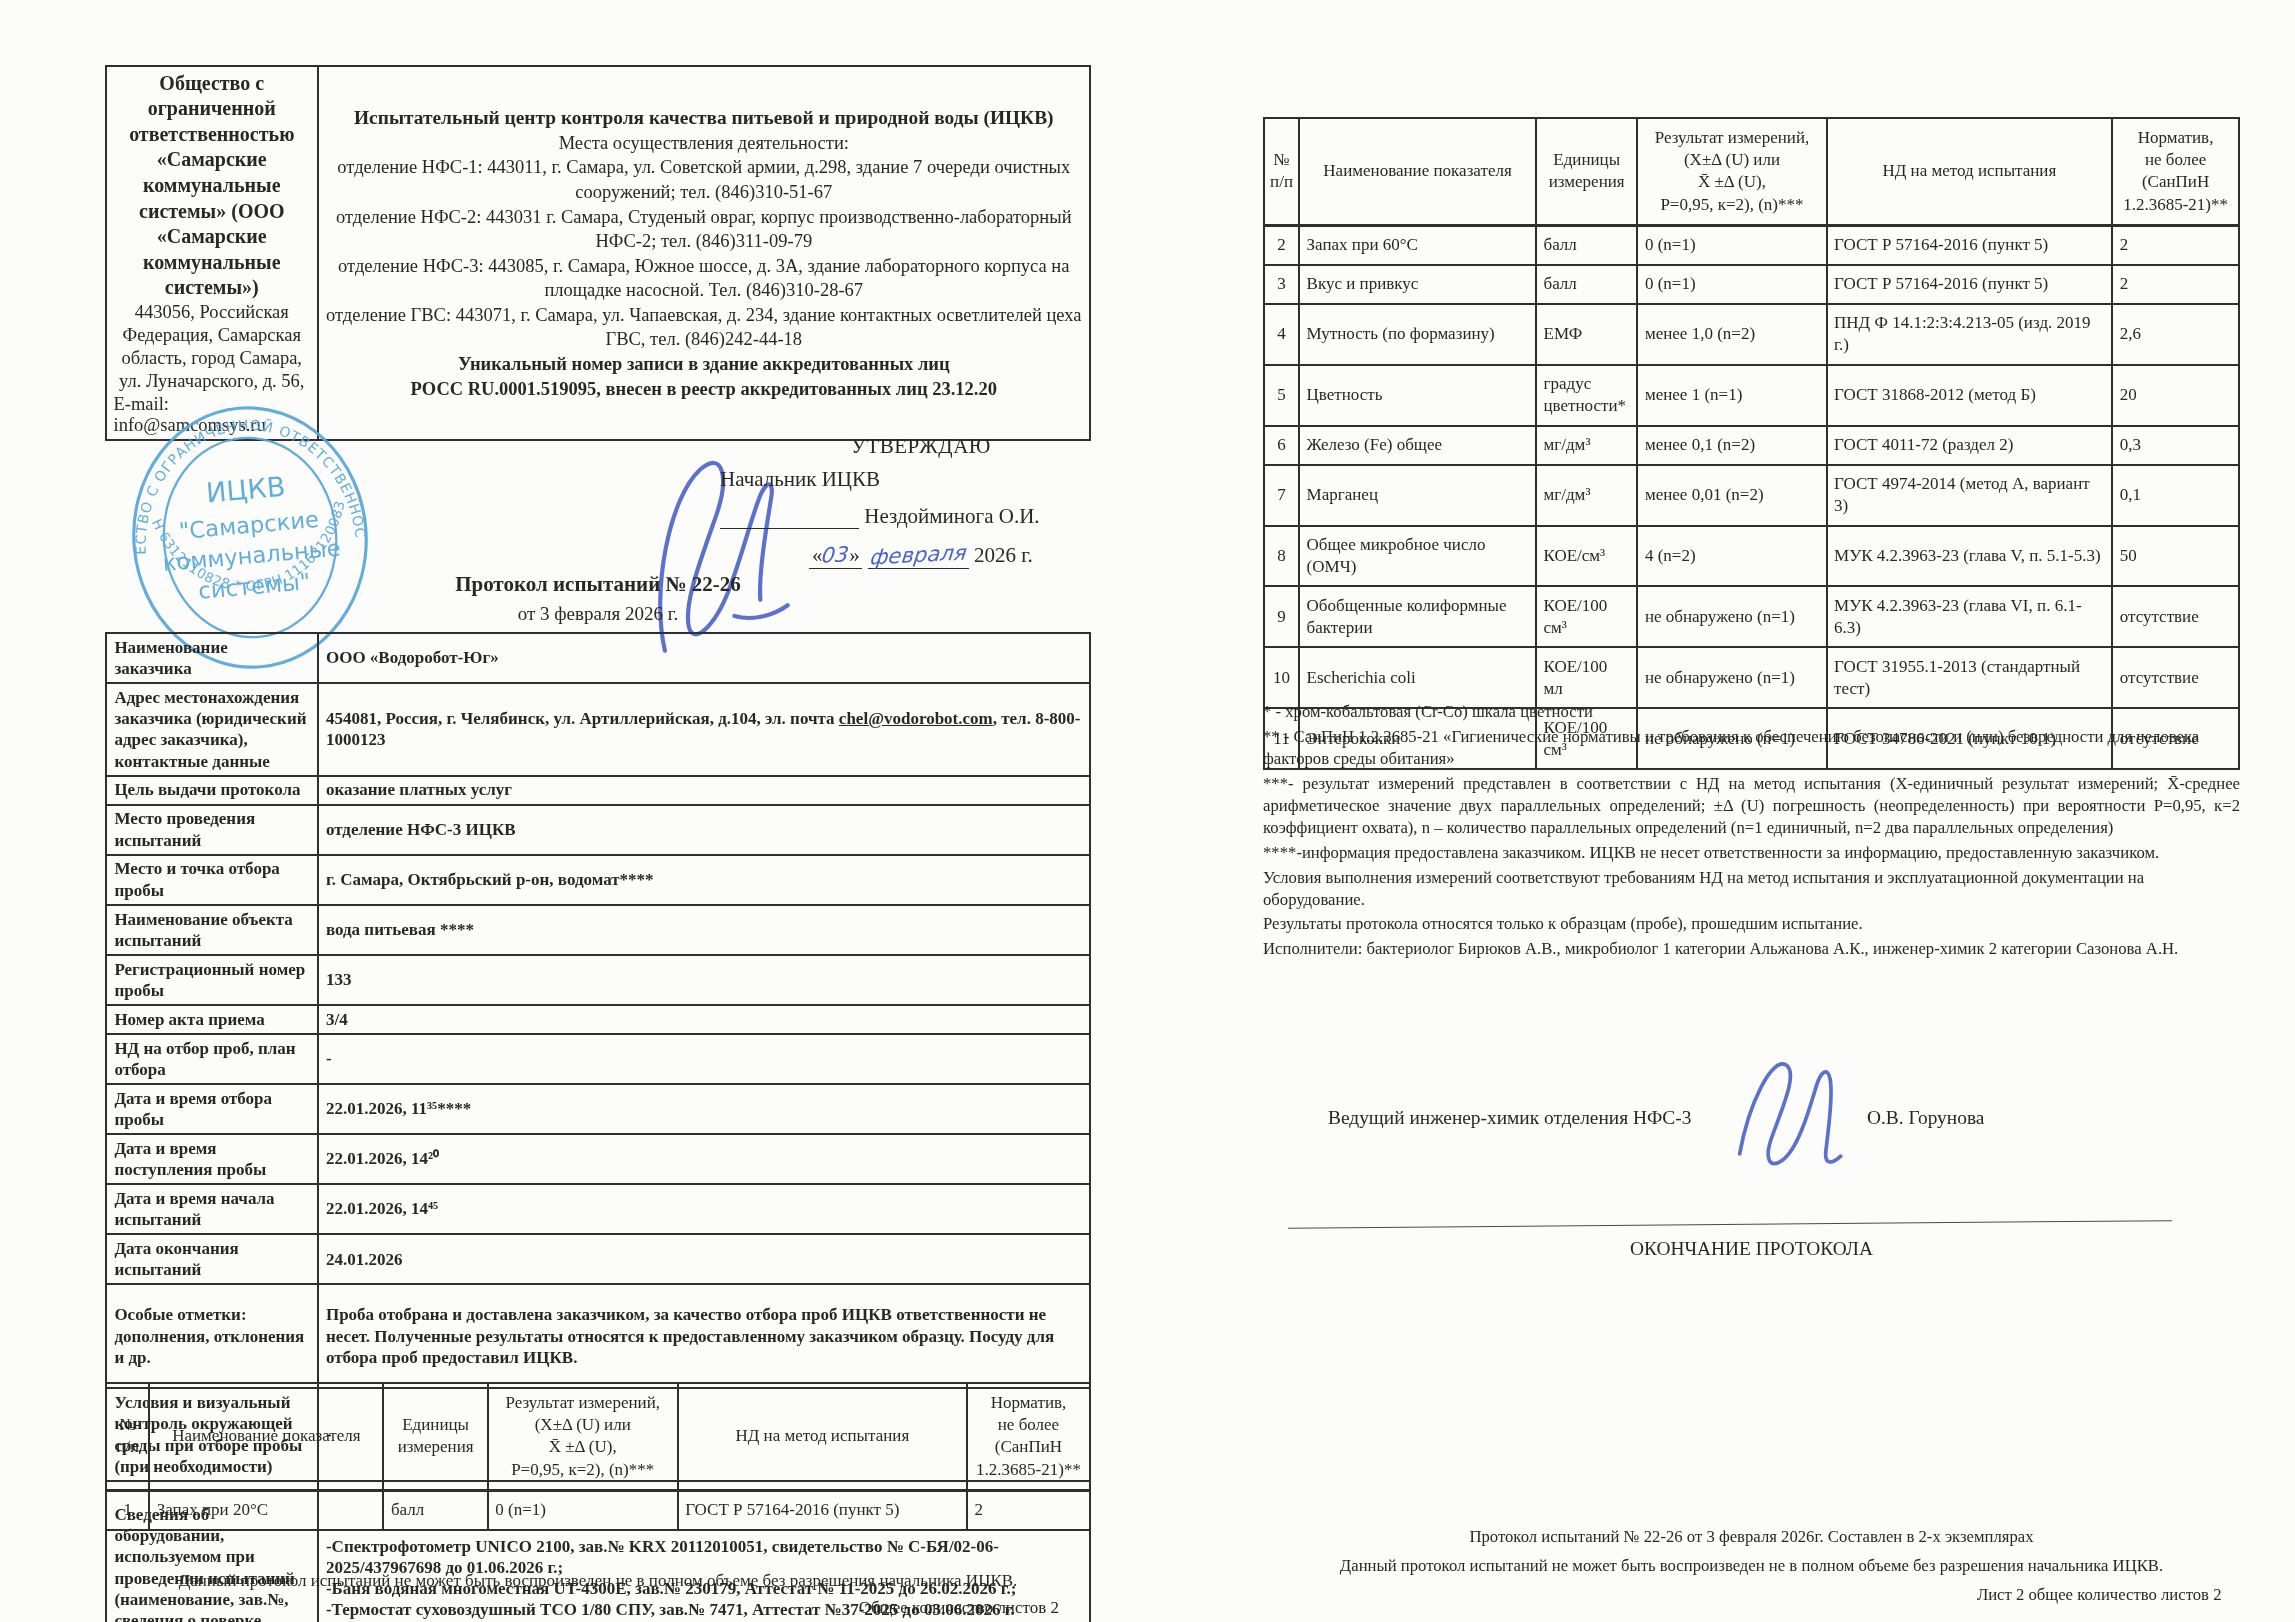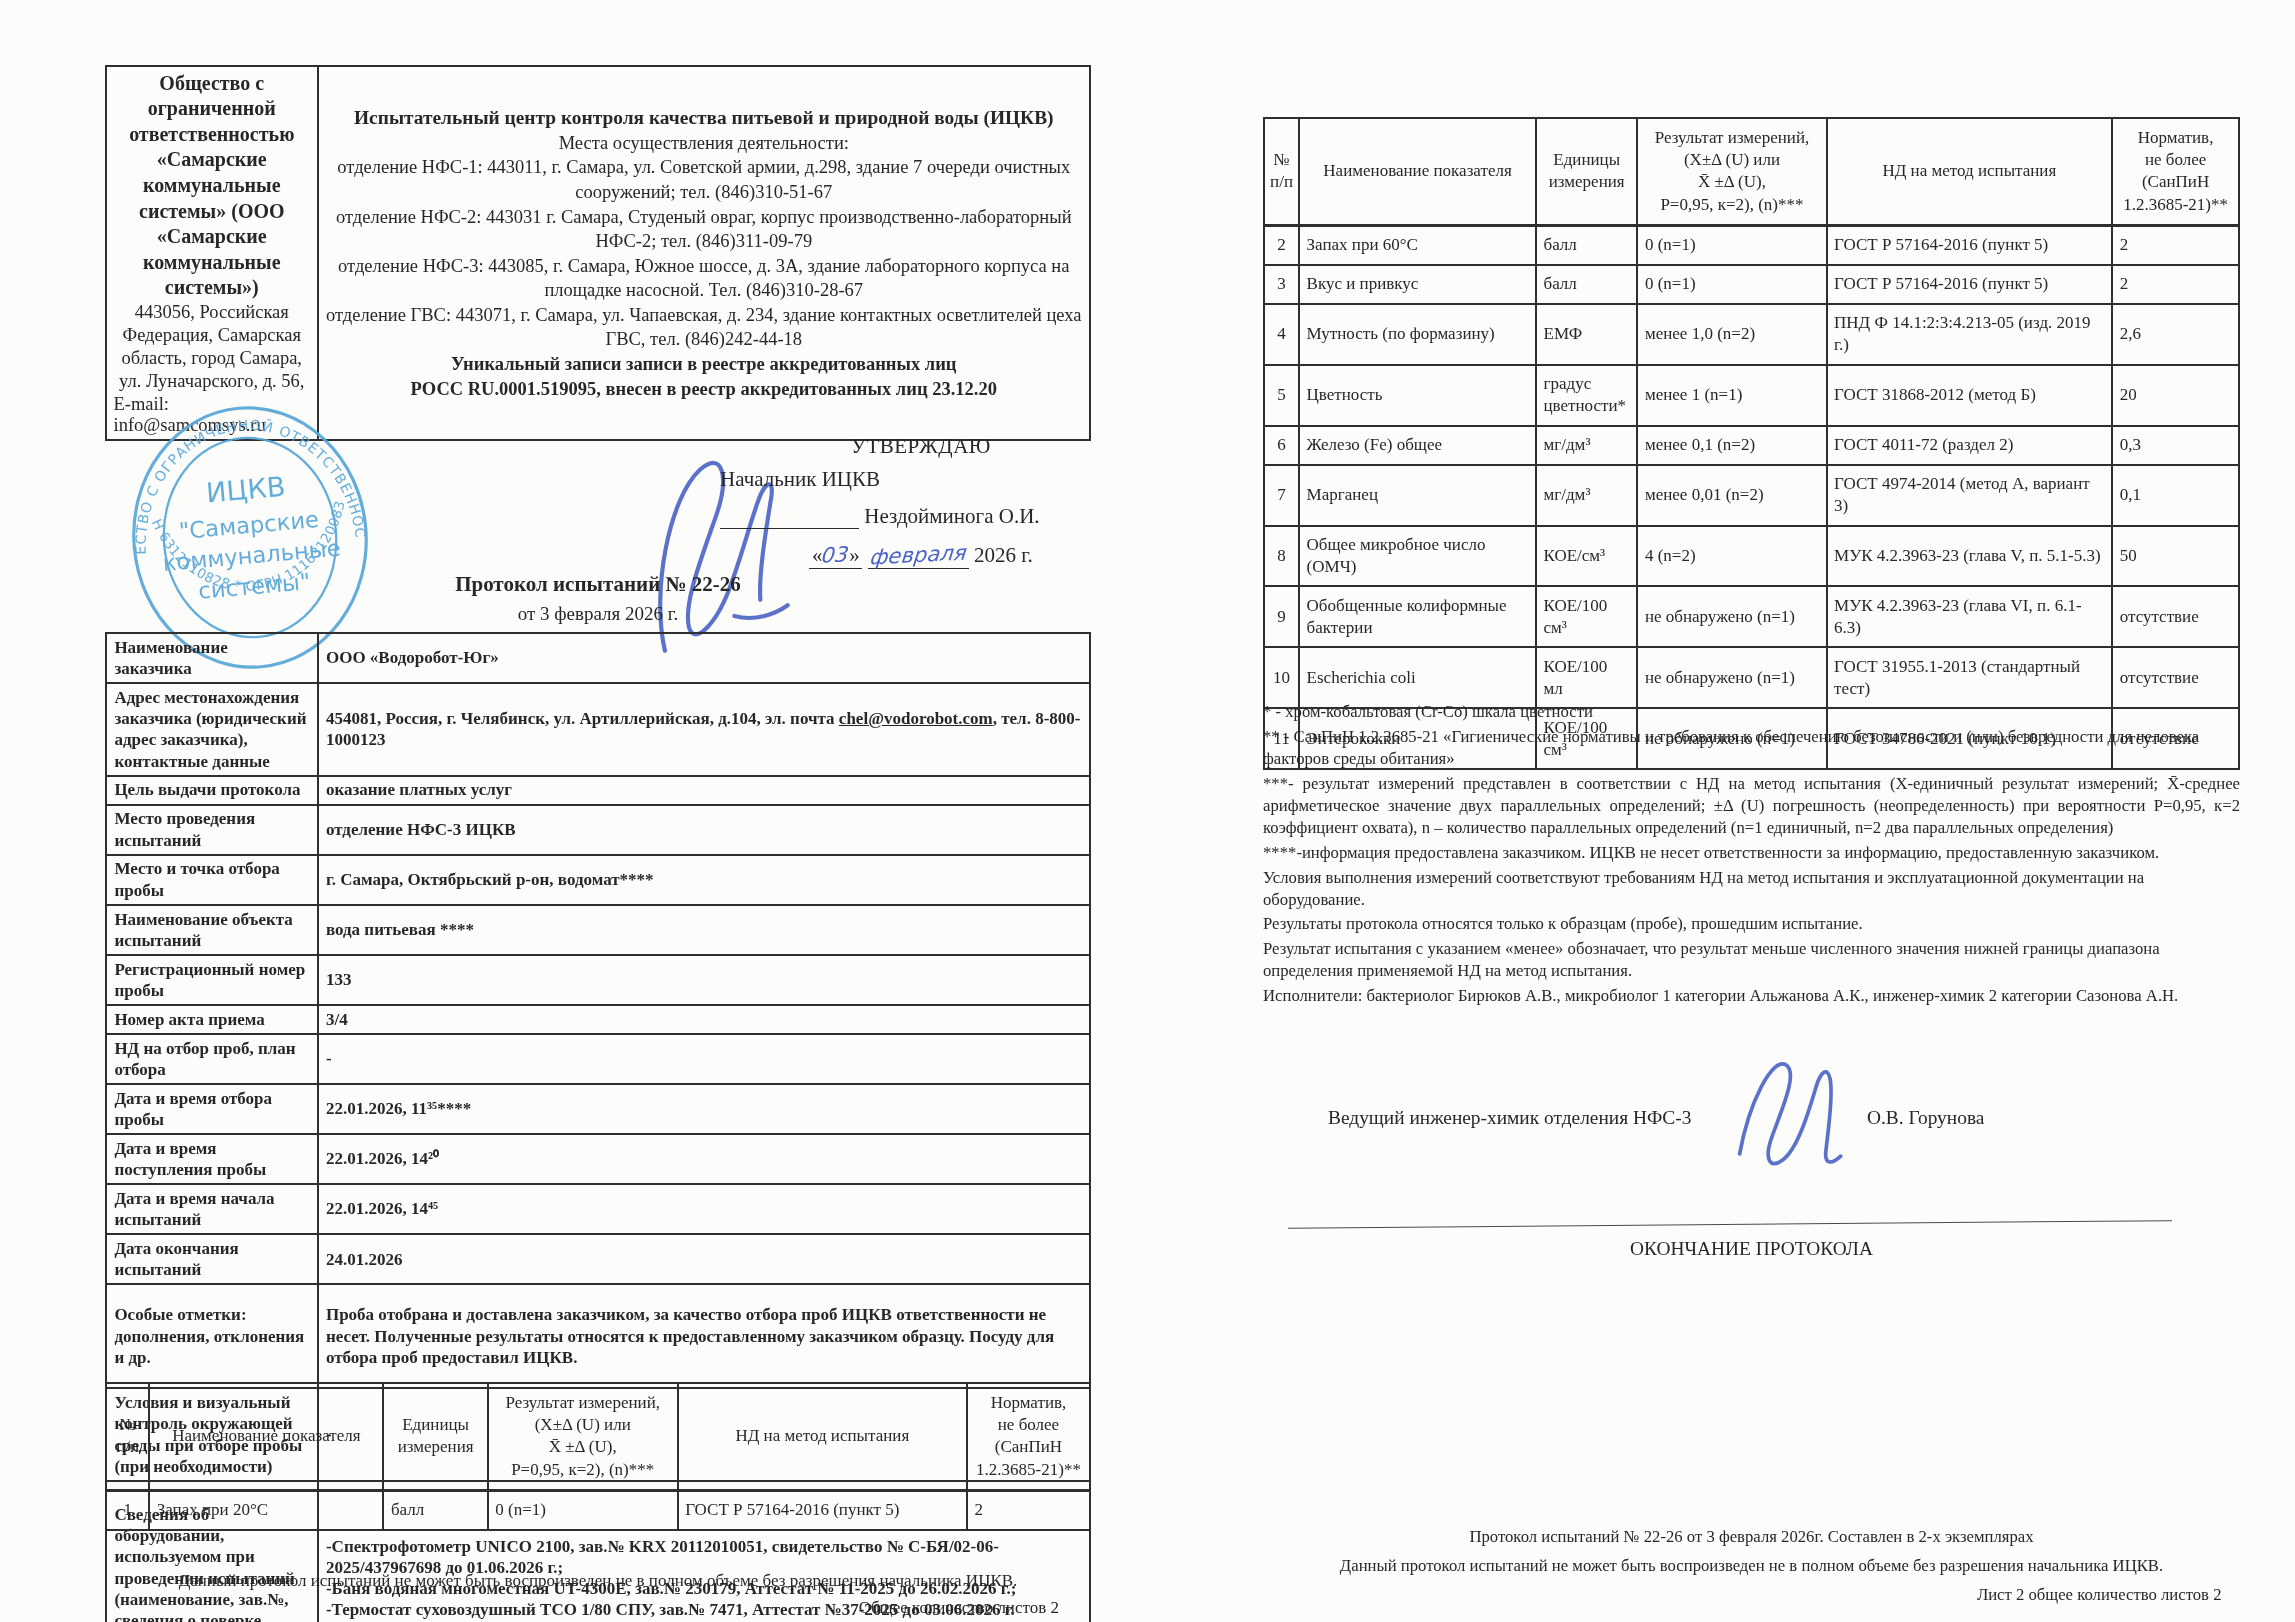--- a/index.html
+++ b/index.html
@@ -114,21 +114,21 @@
         <div class="org-addr">443056, Российская Федерация, Самарская область, город Самара, ул. Луначарского, д. 56,</div>
         <div class="org-mail">E-mail: info@samcomsys.ru</div>
       </td>
       <td class="center-cell">
         <div class="icc-title">Испытательный центр контроля качества питьевой и природной воды (ИЦКВ)</div>
         <div class="icc-line">Места осуществления деятельности:</div>
         <div class="icc-line">отделение НФС-1: 443011, г. Самара, ул. Советской армии, д.298, здание 7 очереди очистных сооружений; тел. (846)310-51-67</div>
         <div class="icc-line">отделение НФС-2: 443031 г. Самара, Студеный овраг, корпус производственно-лабораторный НФС-2; тел. (846)311-09-79</div>
         <div class="icc-line">отделение НФС-3: 443085, г. Самара, Южное шоссе, д. 3А, здание лабораторного корпуса на площадке насосной. Тел. (846)310-28-67</div>
         <div class="icc-line">отделение ГВС: 443071, г. Самара, ул. Чапаевская, д. 234, здание контактных осветлителей цеха ГВС, тел.  (846)242-44-18</div>
-        <div class="icc-acc">Уникальный записи записи в реестре аккредитованных лиц</div>
+        <div class="icc-acc">Уникальный номер записи в здание аккредитованных лиц</div>
         <div class="icc-acc">РОСС RU.0001.519095,  внесен в реестр аккредитованных лиц 23.12.20</div>
       </td>
     </tr>
   </tbody>
     </table>
 
   <svg class="stamp" viewBox="0 0 560 610">
     <g fill="none" stroke="#58a7d9">
       <ellipse cx="280" cy="305" rx="256" ry="286" stroke-width="7"></ellipse>
       <ellipse cx="280" cy="305" rx="190" ry="220" stroke-width="5"></ellipse>
@@ -401,21 +401,20 @@
   </tbody>
     </table>
 
   <div class="footnotes">
     <p>* - хром-кобальтовая (Cr-Co) шкала цветности</p>
     <p>** - СанПиН 1.2.3685-21 «Гигиенические нормативы и требования к обеспечению безопасности и (или) безвредности для человека факторов среды обитания»</p>
     <p class="fn-just">***- результат измерений представлен в соответствии с НД на метод испытания (X-единичный результат измерений; X̄-среднее арифметическое значение двух параллельных определений; ±Δ (U) погрешность (неопределенность) при вероятности Р=0,95, к=2 коэффициент охвата), n – количество параллельных определений (n=1 единичный, n=2 два параллельных определения)</p>
     <p>****-информация предоставлена заказчиком. ИЦКВ не несет ответственности за информацию, предоставленную заказчиком.</p>
     <p>Условия выполнения измерений соответствуют требованиям НД на метод испытания и эксплуатационной документации на оборудование.</p>
     <p>Результаты протокола относятся только к образцам (пробе), прошедшим испытание.</p>
-    <p>Результат испытания с указанием «менее» обозначает, что результат меньше численного значения нижней границы диапазона определения применяемой НД на метод испытания.</p>
     <p>Исполнители: бактериолог Бирюков А.В., микробиолог 1 категории Альжанова А.К., инженер-химик 2 категории Сазонова А.Н.</p>
   </div>
 
   <div class="signer">
     <span class="signer-role">Ведущий инженер-химик отделения НФС-3</span>
     <svg class="signer-sig" viewBox="0 0 280 300">
       <path d="M 40,250 C 60,140 110,40 140,58 C 168,75 128,160 108,218 C 94,260 104,284 132,264 C 166,240 190,155 205,105 C 215,72 230,62 235,88 C 243,124 230,205 226,245 C 223,272 238,274 258,255" fill="none" stroke="#4a63c4" stroke-width="8" stroke-linecap="round" opacity="0.9"></path>
     </svg>
     <span class="signer-name">О.В. Горунова</span>
   </div>

